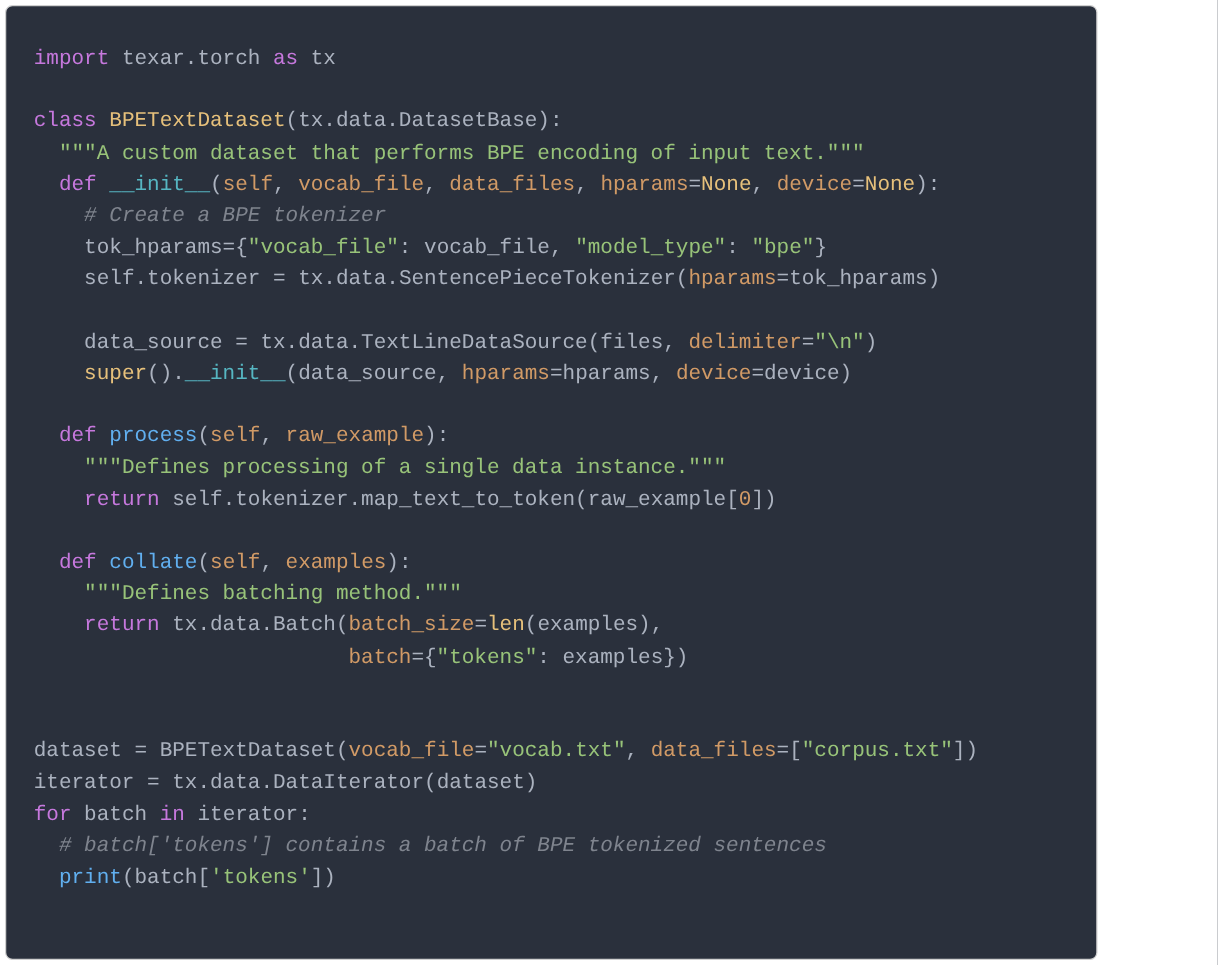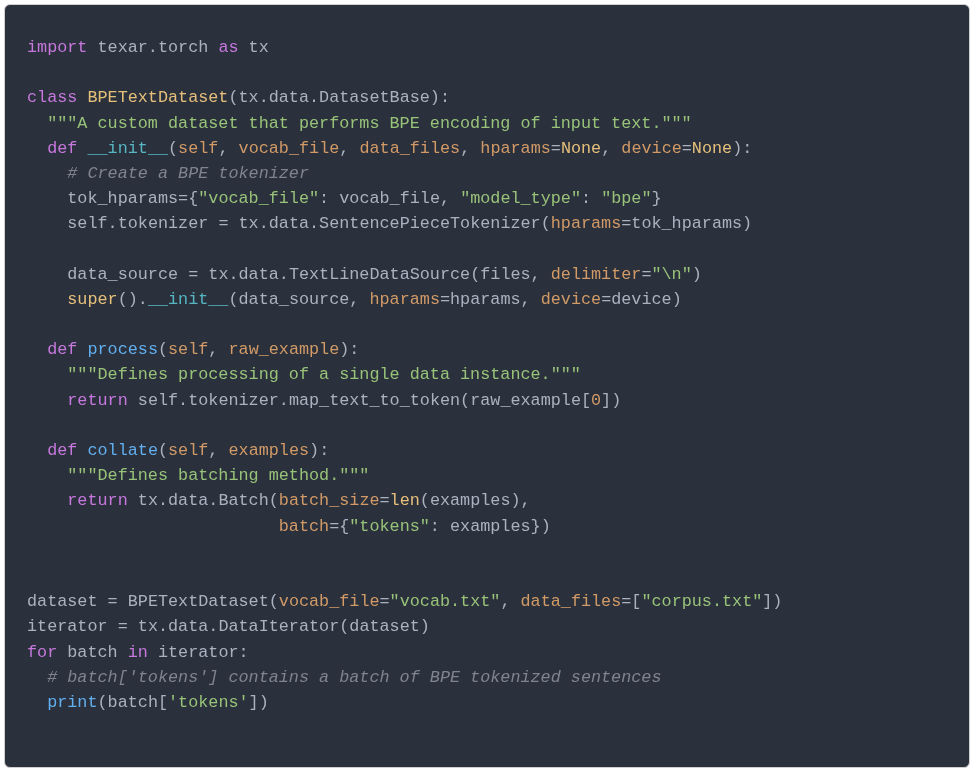--- a/index.html
+++ b/index.html
@@ -4,21 +4,21 @@
 <style>
   html, body {
     margin: 0;
     padding: 0;
     width: 974px;
     height: 772px;
     background: #ffffff;
   }
   .code-container {
     box-sizing: border-box;
-    width: 966px;
+    width: 874px;
     height: 764px;
     margin: 4px;
     background: #2a303c;
     border-radius: 6px;
     border: 1px solid #d0d0d0;
     padding: 30px 22px;
     font-family: "SFMono-Regular", "Menlo", "Consolas", "Liberation Mono", monospace;
     font-size: 16.8px;
     line-height: 1.5;
     white-space: pre;

